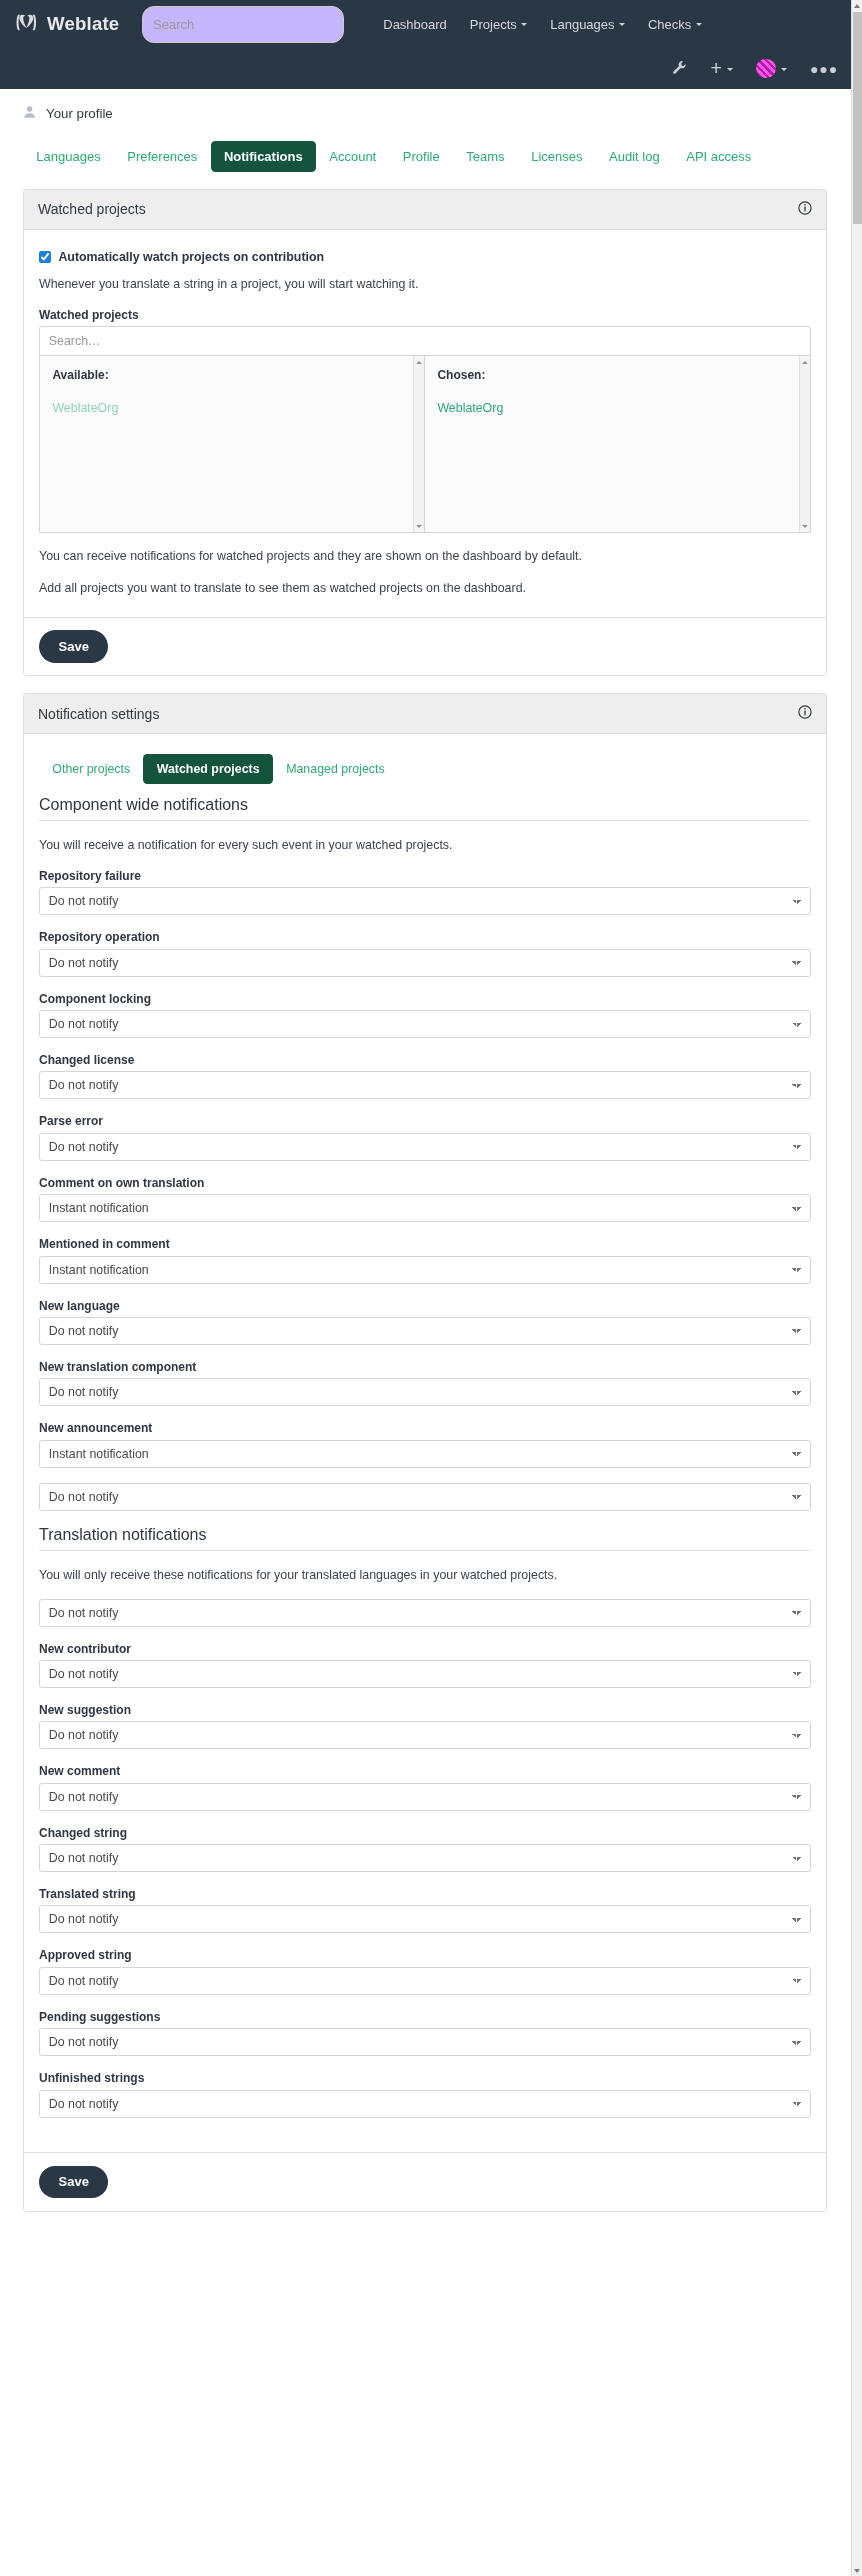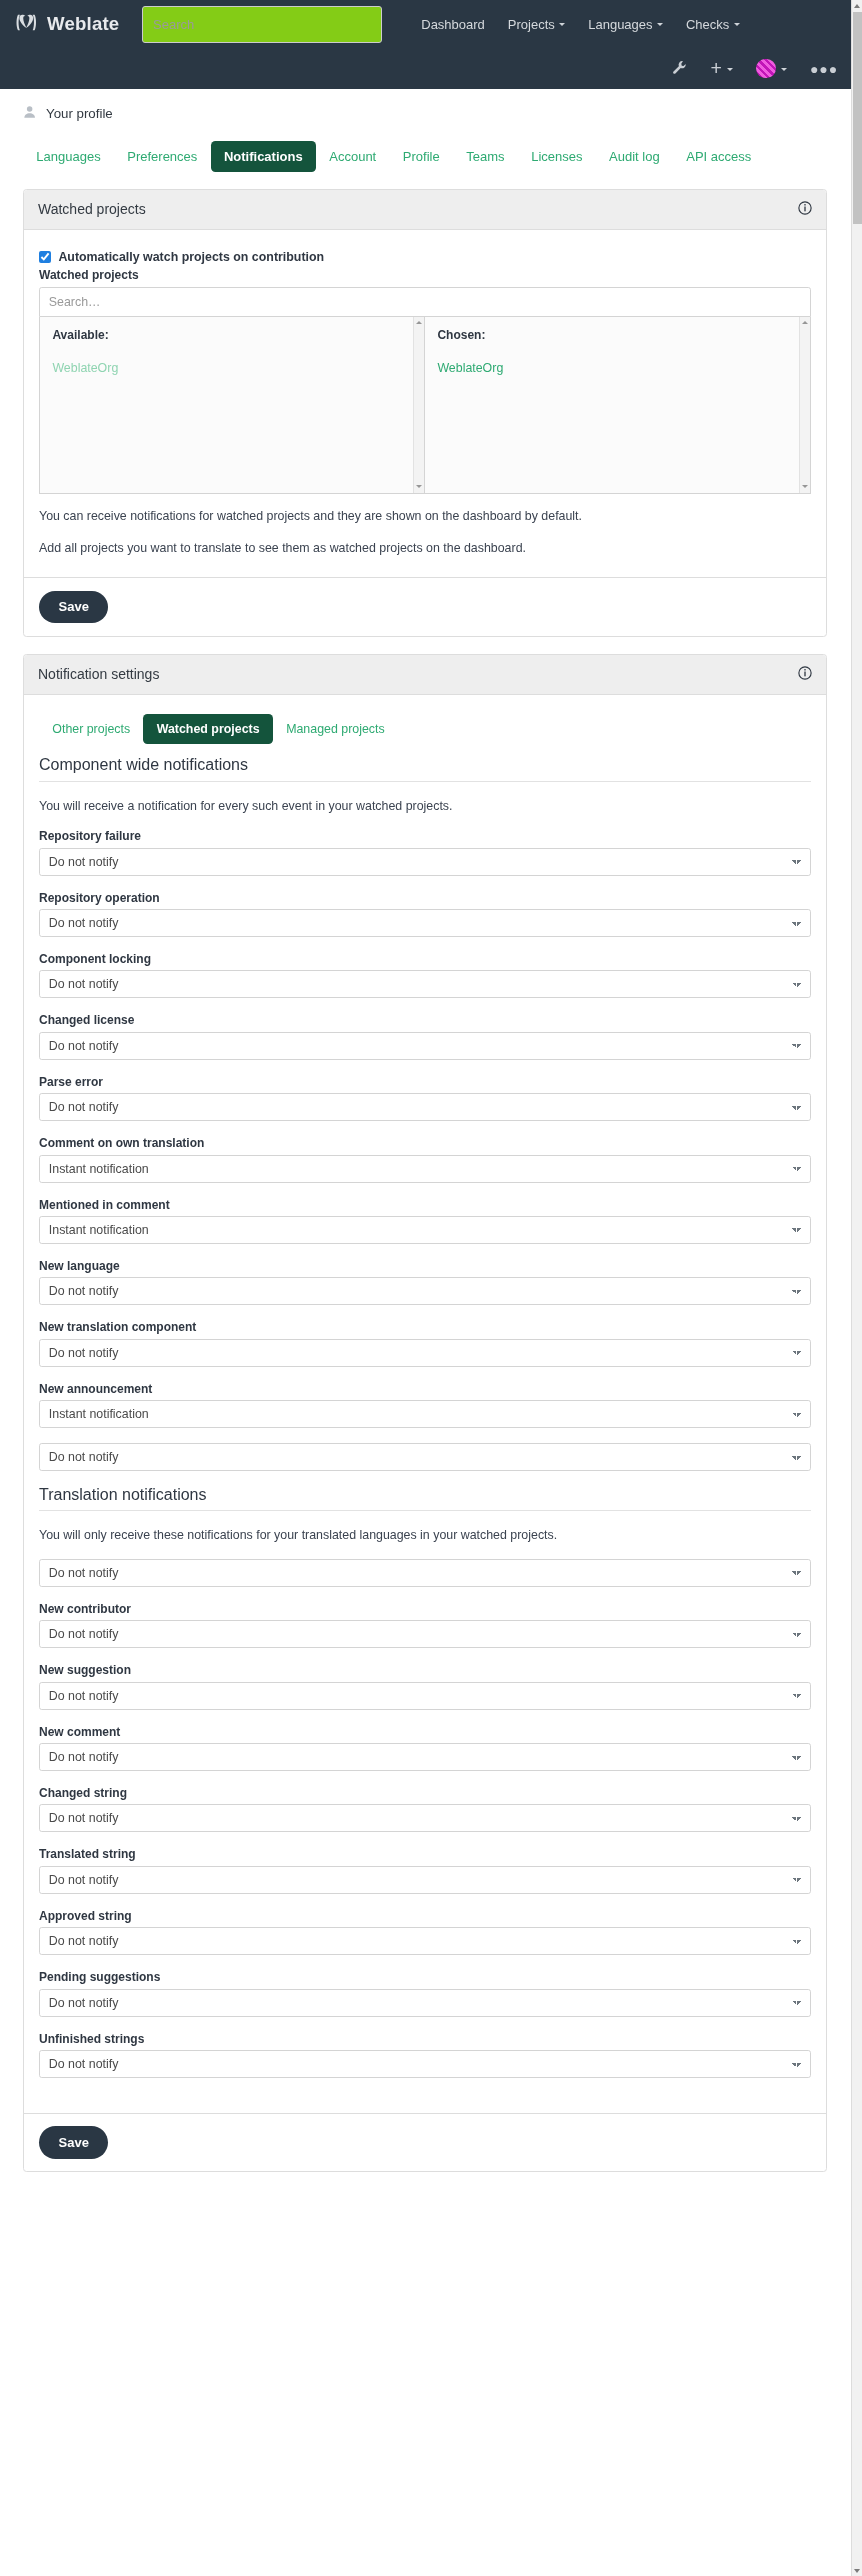--- a/index.html
+++ b/index.html
@@ -36,25 +36,25 @@
     text-decoration: none;
   }
   .brand-logo { display: block; }
   .brand-name {
     color: #e8eaed;
     font-size: 18.6px;
     font-weight: bold;
     letter-spacing: 0.2px;
   }
   .search-box {
-    width: 240px;
+    width: 202px;
     height: 37px;
-    background: #84cc16;
+    background: #c4b5fd;
     border: 0.9px solid #ccc;
-    border-radius: 3px;
+    border-radius: 12px;
     padding: 0 9.7px;
     font-size: 13px;
     color: #333;
     font-family: "Liberation Sans", sans-serif;
     outline: none;
   }
   .search-box::placeholder { color: #9a9a9a; }
   .nav-links {
     display: flex;
     align-items: center;
@@ -210,21 +210,21 @@
   .panel-footer {
     border-top: 0.9px solid #dddddd;
     padding: 12.4px 15px;
   }
 
   
   .checkbox-row {
     display: flex;
     align-items: flex-start;
     gap: 7px;
-    margin-bottom: 2px;
+    margin-bottom: 9px;
   }
   .cbx {
     width: 12.4px; height: 12.4px;
     margin: 1.8px 0 0 0;
     accent-color: #1f7fe0;
     cursor: pointer;
   }
   .checkbox-label {
     font-size: 12.4px;
     font-weight: bold;
@@ -484,20 +484,21 @@
           <rect x="7.25" y="6.3" width="1.5" height="5.5" fill="#2f3742"></rect>
         </svg>
       </span>
     </div>
 
     <div class="panel-body">
       <div class="checkbox-row">
         <input class="cbx" type="checkbox" checked="" style="">
         <span class="checkbox-label">Automatically watch projects on contribution</span>
       </div>
+      <p class="help-text">Whenever you translate a string in a project, you will start watching it.</p>
 
       <label class="field-label">Watched projects</label>
 
       <input class="sel-search" type="text" placeholder="Search…" style="">
 
       <div class="dual-list">
         <div class="dual-col">
           <div class="dual-head">Available:</div>
           <a class="dual-item available" href="#">WeblateOrg</a>
           <div class="mini-scroll">

